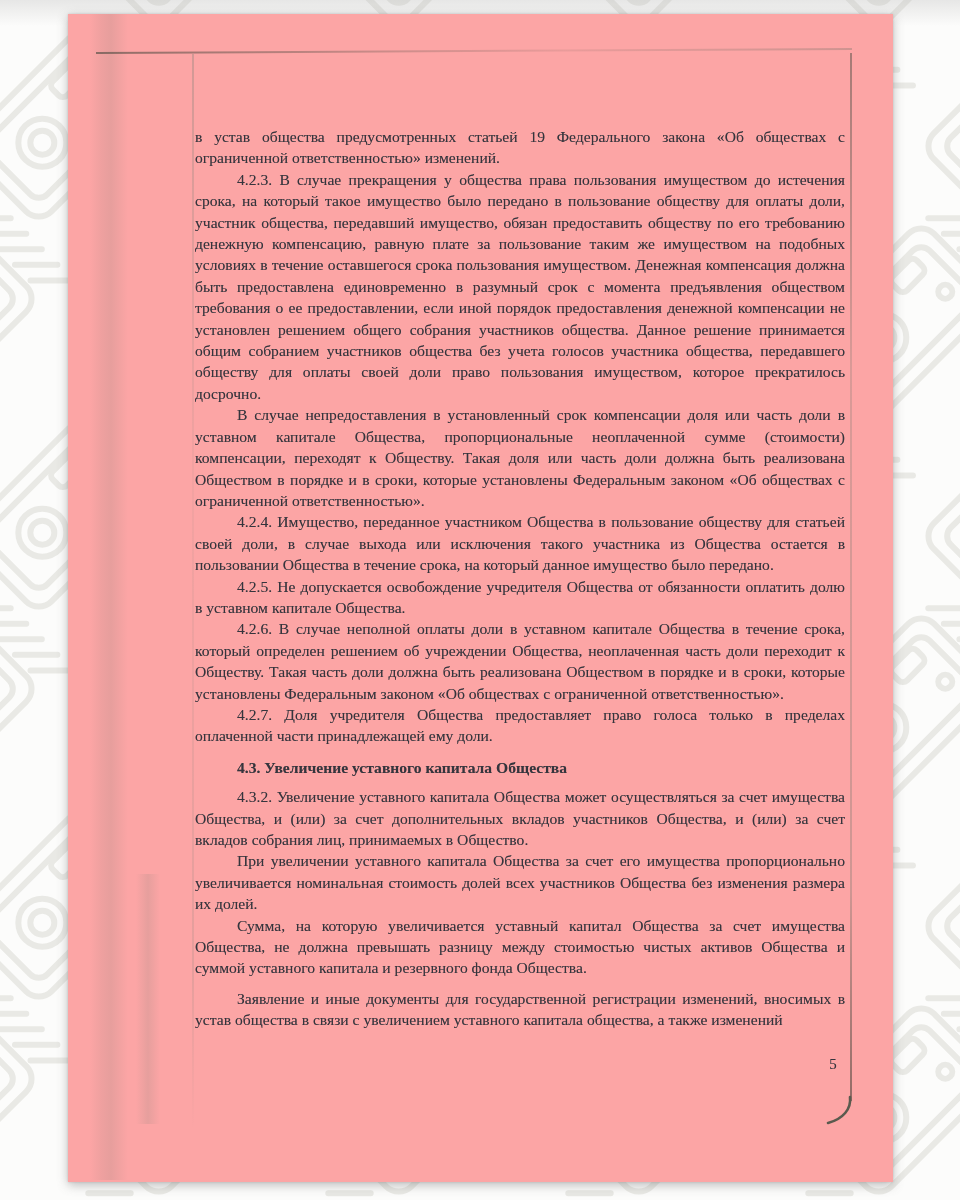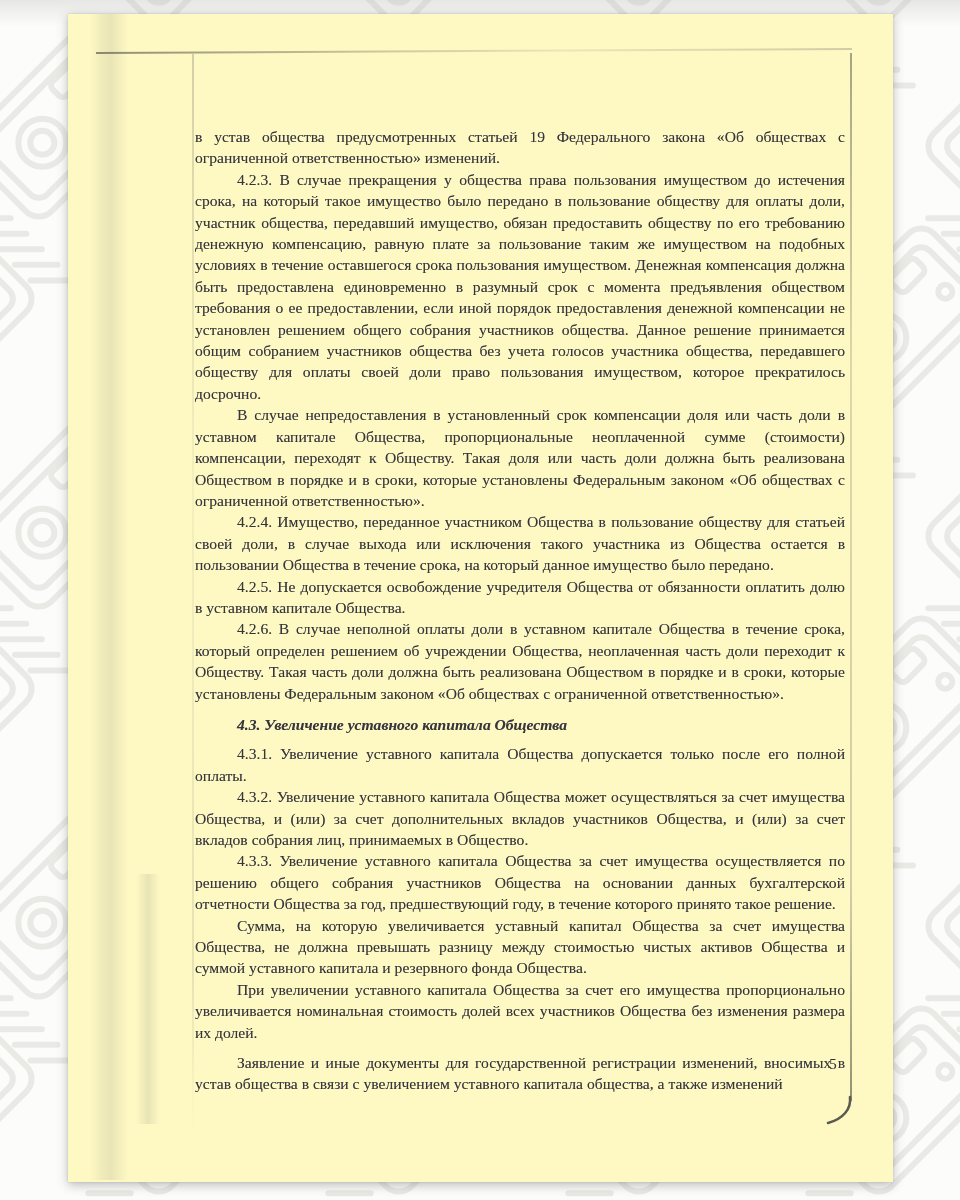--- a/index.html
+++ b/index.html
@@ -14,21 +14,21 @@
   }
   #backdrop{position:absolute;left:0;top:0;width:960px;height:1200px;}
   .ambient{
     position:absolute;left:0;top:0;right:0;height:26px;
     background:linear-gradient(180deg,rgba(185,185,185,0.32),rgba(255,255,255,0));
     pointer-events:none;
   }
   
   .page{
     position:absolute;left:68px;top:14px;width:825px;height:1168px;
-    background:#fef9c3;
+    background:#fca5a5;
     box-shadow:0 3px 10px rgba(110,110,110,0.45), 0 0 2px rgba(140,140,140,0.35);
   }
   .page *{position:absolute;}
   
   .fold-a{left:22px;top:0;bottom:2px;width:38px;
     background:linear-gradient(90deg,rgba(0,0,0,0) 0%,rgba(120,120,110,0.10) 30%,rgba(125,125,115,0.17) 55%,rgba(0,0,0,0) 100%);}
   .fold-b{left:68px;top:860px;height:250px;width:24px;
     background:linear-gradient(90deg,rgba(0,0,0,0),rgba(130,130,120,0.18),rgba(0,0,0,0));}
   .fold-line{left:124px;top:40px;height:1076px;width:2px;
     background:linear-gradient(180deg,rgba(130,130,120,0.35),rgba(130,130,120,0.08) 40%,rgba(130,130,120,0.20) 85%,rgba(130,130,120,0));}
@@ -41,21 +41,21 @@
   .content{
     position:absolute;left:127px;top:112px;width:650px;
     color:var(--ink);
     font-size:15.6px;line-height:21.4px;
     text-align:justify;
     text-shadow:0 0 0.6px rgba(53,53,61,0.40);
   }
   .content p{position:static;}
   .para{margin:0;text-indent:42px;}
   .para.no-indent{text-indent:0;}
-  .para.heading{font-weight:bold;text-align:left;margin:10px 0 8px;font-style:italic;}
+  .para.heading{font-weight:bold;text-align:left;margin:10px 0 8px;}
   .para.space-before{margin-top:9px;}
   .page-number{
     left:745px;top:1042px;width:40px;text-align:center;
     color:var(--ink);font-size:15px;
     text-shadow:0 0 0.6px rgba(53,53,61,0.40);
   }
 </style>
 </head>
 <body>
 
@@ -138,23 +138,22 @@
     <path d="M24 3 C25.5 15 17 25 2 29" fill="none" stroke="#5a5a4e" stroke-width="2.6" stroke-linecap="round"></path>
   </svg>
 
   <div class="content">
       <p class="para body no-indent">в устав общества предусмотренных статьей 19 Федерального закона «Об обществах с ограниченной ответственностью» изменений.</p>
       <p class="para body">4.2.3. В случае прекращения у общества права пользования имуществом до истечения срока, на который такое имущество было передано в пользование обществу для оплаты доли, участник общества, передавший имущество, обязан предоставить обществу по его требованию денежную компенсацию, равную плате за пользование таким же имуществом на подобных условиях в течение оставшегося срока пользования имуществом. Денежная компенсация должна быть предоставлена единовременно в разумный срок с момента предъявления обществом требования о ее предоставлении, если иной порядок предоставления денежной компенсации не установлен решением общего собрания участников общества. Данное решение принимается общим собранием участников общества без учета голосов участника общества, передавшего обществу для оплаты своей доли право пользования имуществом, которое прекратилось досрочно.</p>
       <p class="para body">В случае непредоставления в установленный срок компенсации доля или часть доли в уставном капитале Общества, пропорциональные неоплаченной сумме (стоимости) компенсации, переходят к Обществу. Такая доля или часть доли должна быть реализована Обществом в порядке и в сроки, которые установлены Федеральным законом «Об обществах с ограниченной ответственностью».</p>
       <p class="para body">4.2.4. Имущество, переданное участником Общества в пользование обществу для статьей своей доли, в случае выхода или исключения такого участника из Общества остается в пользовании Общества в течение срока, на который данное имущество было передано.</p>
       <p class="para body">4.2.5. Не допускается освобождение учредителя Общества от обязанности оплатить долю в уставном капитале Общества.</p>
       <p class="para body">4.2.6. В случае неполной оплаты доли в уставном капитале Общества в течение срока, который определен решением об учреждении Общества, неоплаченная часть доли переходит к Обществу. Такая часть доли должна быть реализована Обществом в порядке и в сроки, которые установлены Федеральным законом «Об обществах с ограниченной ответственностью».</p>
+      <p class="para body">4.2.7. Доля учредителя Общества предоставляет право голоса только в пределах оплаченной части принадлежащей ему доли.</p>
       <p class="para heading">4.3. Увеличение уставного капитала Общества</p>
-      <p class="para body">4.3.1. Увеличение уставного капитала Общества допускается только после его полной оплаты.</p>
       <p class="para body">4.3.2. Увеличение уставного капитала Общества может осуществляться за счет имущества Общества, и (или) за счет дополнительных вкладов участников Общества, и (или) за счет вкладов собрания лиц, принимаемых в Общество.</p>
-      <p class="para body">4.3.3. Увеличение уставного капитала Общества за счет имущества осуществляется по решению общего собрания участников Общества на основании данных бухгалтерской отчетности Общества за год, предшествующий году, в течение которого принято такое решение.</p>
+      <p class="para body">При увеличении уставного капитала Общества за счет его имущества пропорционально увеличивается номинальная стоимость долей всех участников Общества без изменения размера их долей.</p>
       <p class="para body">Сумма, на которую увеличивается уставный капитал Общества за счет имущества Общества, не должна превышать разницу между стоимостью чистых активов Общества и суммой уставного капитала и резервного фонда Общества.</p>
-      <p class="para body">При увеличении уставного капитала Общества за счет его имущества пропорционально увеличивается номинальная стоимость долей всех участников Общества без изменения размера их долей.</p>
       <p class="para body space-before">Заявление и иные документы для государственной регистрации изменений, вносимых в устав общества в связи с увеличением уставного капитала общества, а также изменений</p>
     </div>
 
   <div class="page-number">5</div>
 </div>
 
 </body></html>

